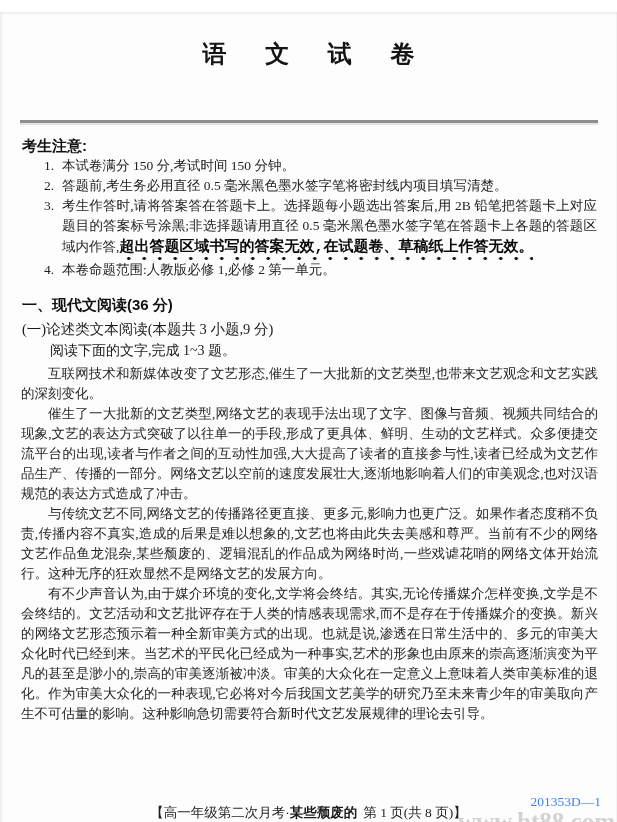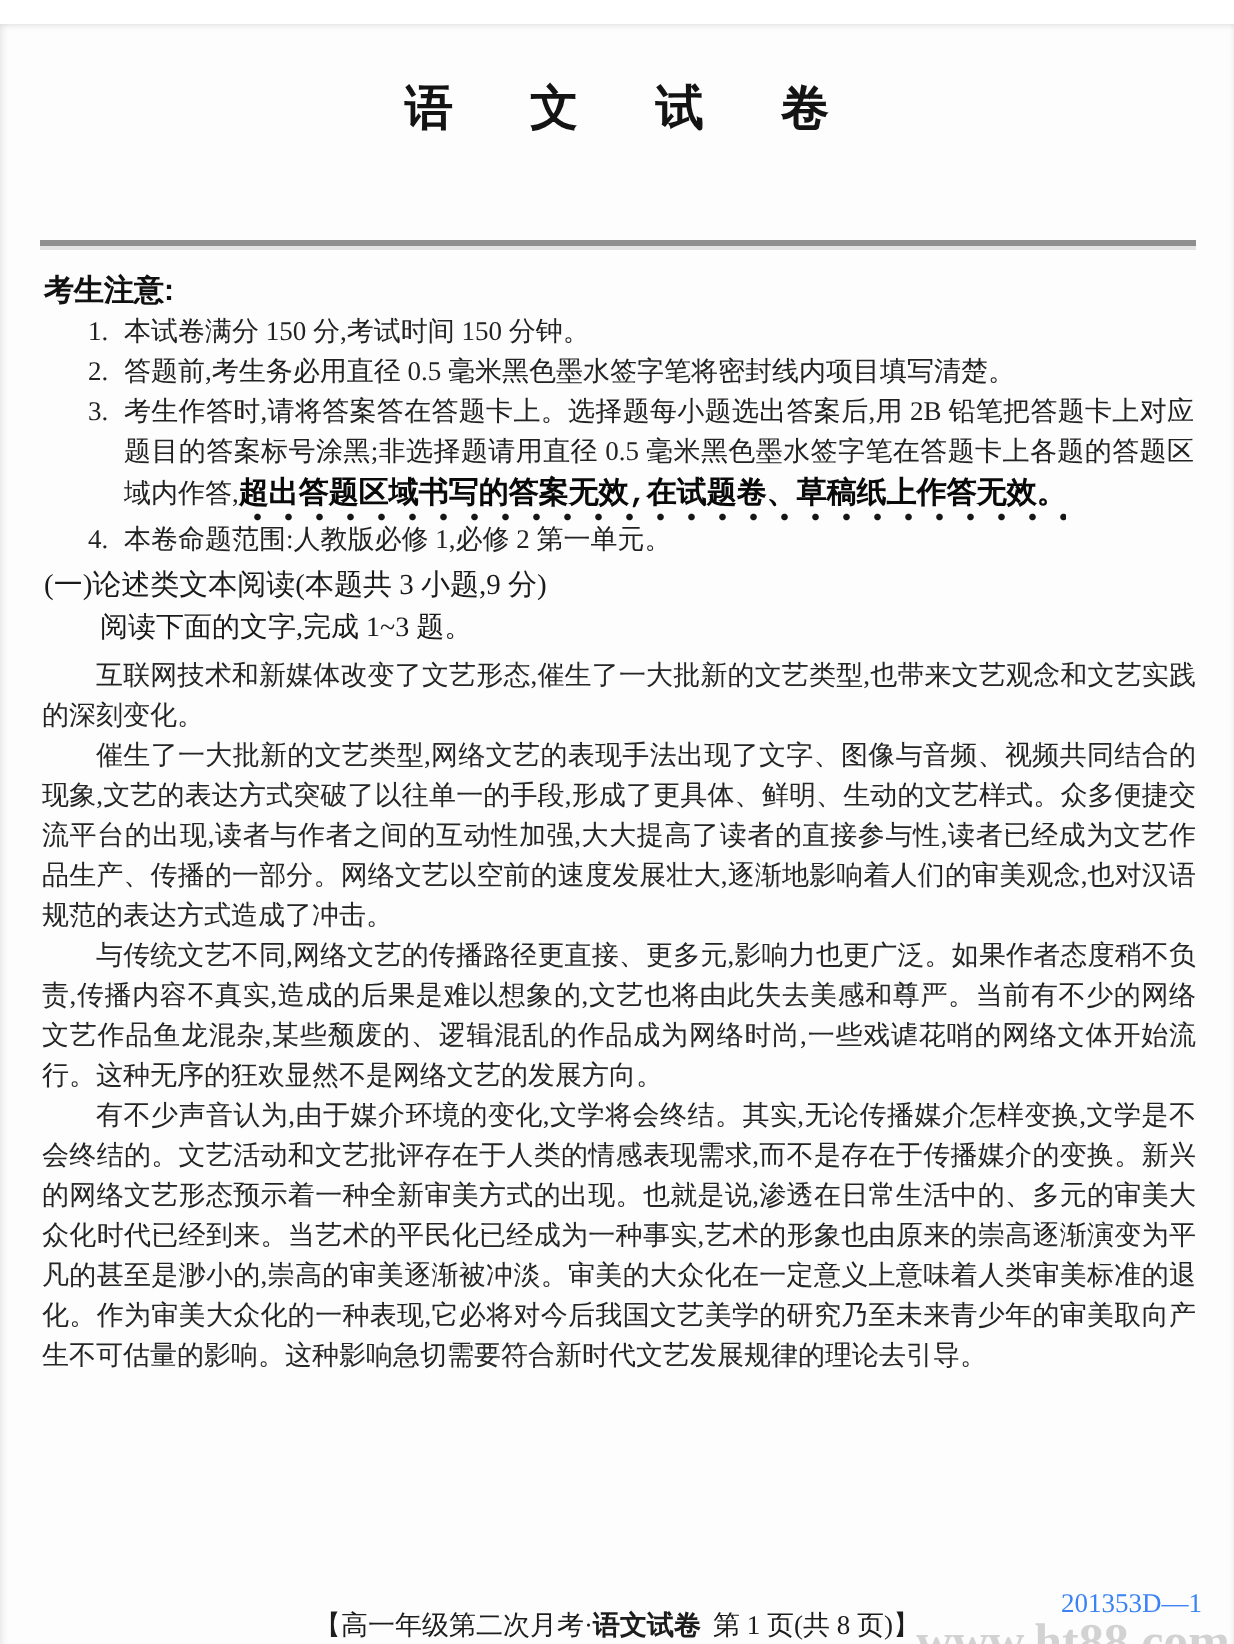--- a/index.html
+++ b/index.html
@@ -124,34 +124,35 @@
       <span class="n-num">3.</span>
       <span class="n-text"><span>考生作答时,请将答案答在答题卡上。选择题每小题选出答案后,用 2B 铅笔把答题卡上对应题目的答案标号涂黑;非选择题请用直径 0.5 毫米黑色墨水签字笔在答题卡上各题的答题区域内作答,</span><span class="em-strong">超出答题区域书写的答案无效,在试题卷、草稿纸上作答无效。</span></span>
     </div>
 
     <div class="n-item">
       <span class="n-num">4.</span>
       <span class="n-text">本卷命题范围:人教版必修 1,必修 2 第一单元。</span>
     </div>
   </div>
 
+  <div class="section-heading">一、现代文阅读(36 分)</div>
   <div class="subsection-heading">(一)论述类文本阅读(本题共 3 小题,9 分)</div>
   <div class="instruction">阅读下面的文字,完成 1~3 题。</div>
 
   <div class="passage">
     <p>互联网技术和新媒体改变了文艺形态,催生了一大批新的文艺类型,也带来文艺观念和文艺实践的深刻变化。</p>
     <p>催生了一大批新的文艺类型,网络文艺的表现手法出现了文字、图像与音频、视频共同结合的现象,文艺的表达方式突破了以往单一的手段,形成了更具体、鲜明、生动的文艺样式。众多便捷交流平台的出现,读者与作者之间的互动性加强,大大提高了读者的直接参与性,读者已经成为文艺作品生产、传播的一部分。网络文艺以空前的速度发展壮大,逐渐地影响着人们的审美观念,也对汉语规范的表达方式造成了冲击。</p>
     <p>与传统文艺不同,网络文艺的传播路径更直接、更多元,影响力也更广泛。如果作者态度稍不负责,传播内容不真实,造成的后果是难以想象的,文艺也将由此失去美感和尊严。当前有不少的网络文艺作品鱼龙混杂,某些颓废的、逻辑混乱的作品成为网络时尚,一些戏谑花哨的网络文体开始流行。这种无序的狂欢显然不是网络文艺的发展方向。</p>
     <p>有不少声音认为,由于媒介环境的变化,文学将会终结。其实,无论传播媒介怎样变换,文学是不会终结的。文艺活动和文艺批评存在于人类的情感表现需求,而不是存在于传播媒介的变换。新兴的网络文艺形态预示着一种全新审美方式的出现。也就是说,渗透在日常生活中的、多元的审美大众化时代已经到来。当艺术的平民化已经成为一种事实,艺术的形象也由原来的崇高逐渐演变为平凡的甚至是渺小的,崇高的审美逐渐被冲淡。审美的大众化在一定意义上意味着人类审美标准的退化。作为审美大众化的一种表现,它必将对今后我国文艺美学的研究乃至未来青少年的审美取向产生不可估量的影响。这种影响急切需要符合新时代文艺发展规律的理论去引导。</p>
   </div>
 
   <div class="watermark">
     <div class="wm-url">www.ht88.com</div>
   </div>
 
   <div class="footer">
-    <span><span>【高一年级第二次月考·</span><span class="f-bold">语文试卷</span><span class="f-page">第 1 页(共 8 页)】</span></span>
+    <span><span>【高一年级第二次月考·</span><span class="f-bold">某些颓废的</span><span class="f-page">第 1 页(共 8 页)】</span></span>
     <span class="footer-code">201353D—1</span>
   </div>
 
   <div class="scan-edge-bottom"></div>
 
 </div>
 
 </body></html>

